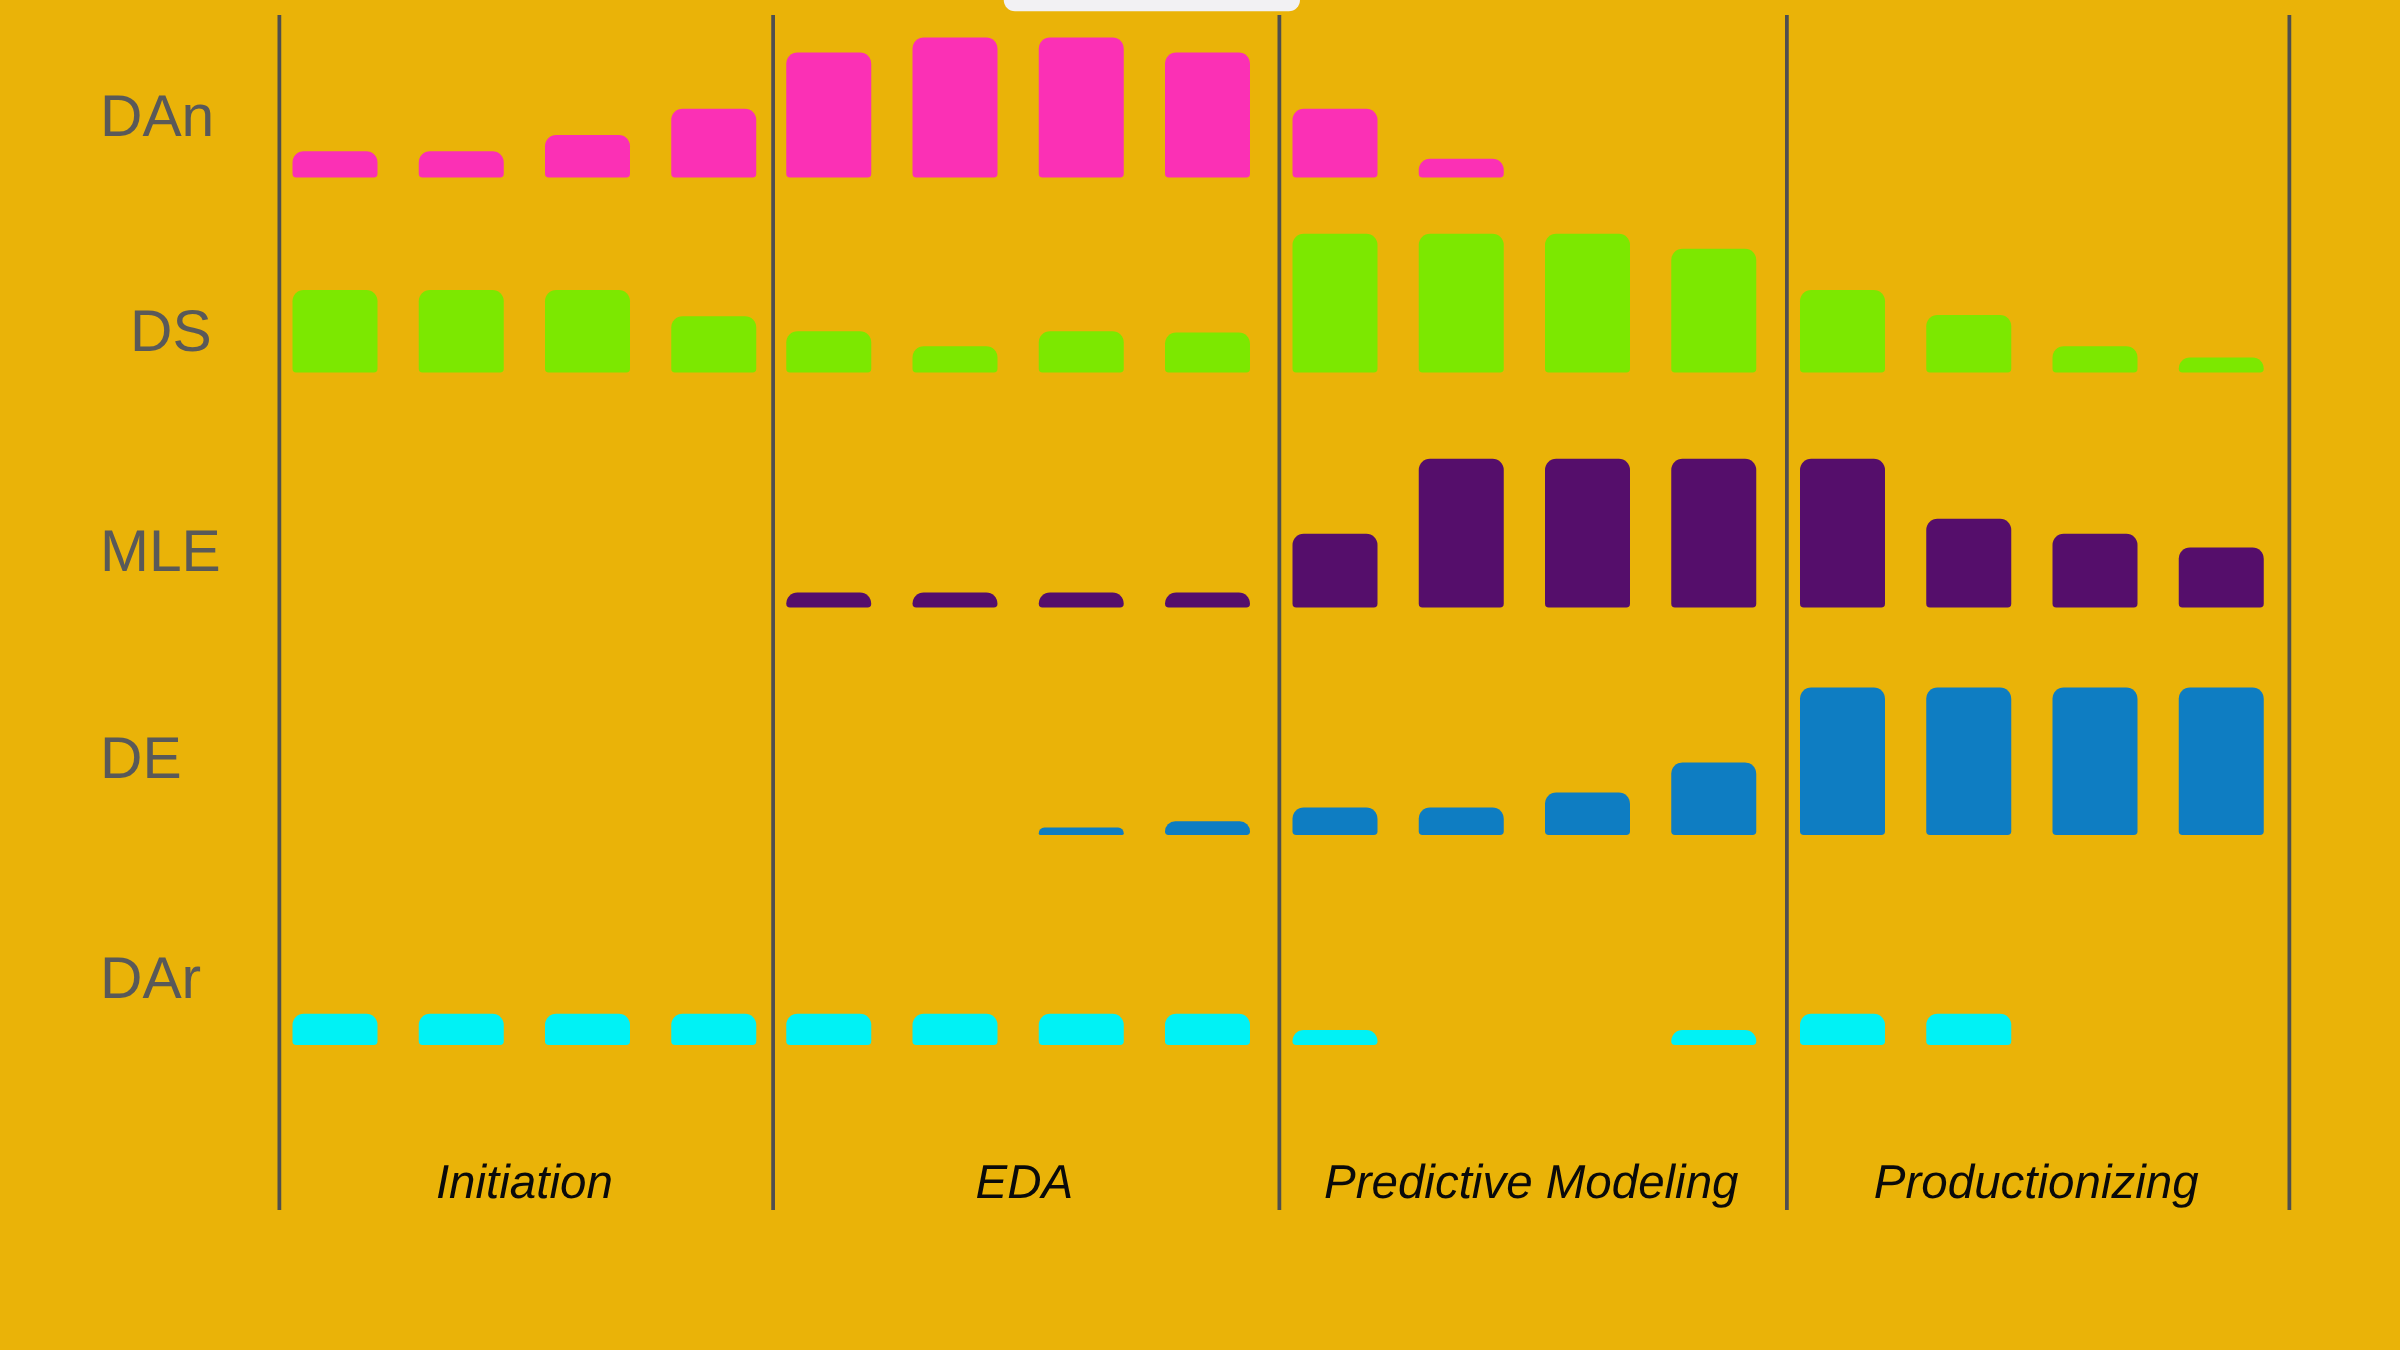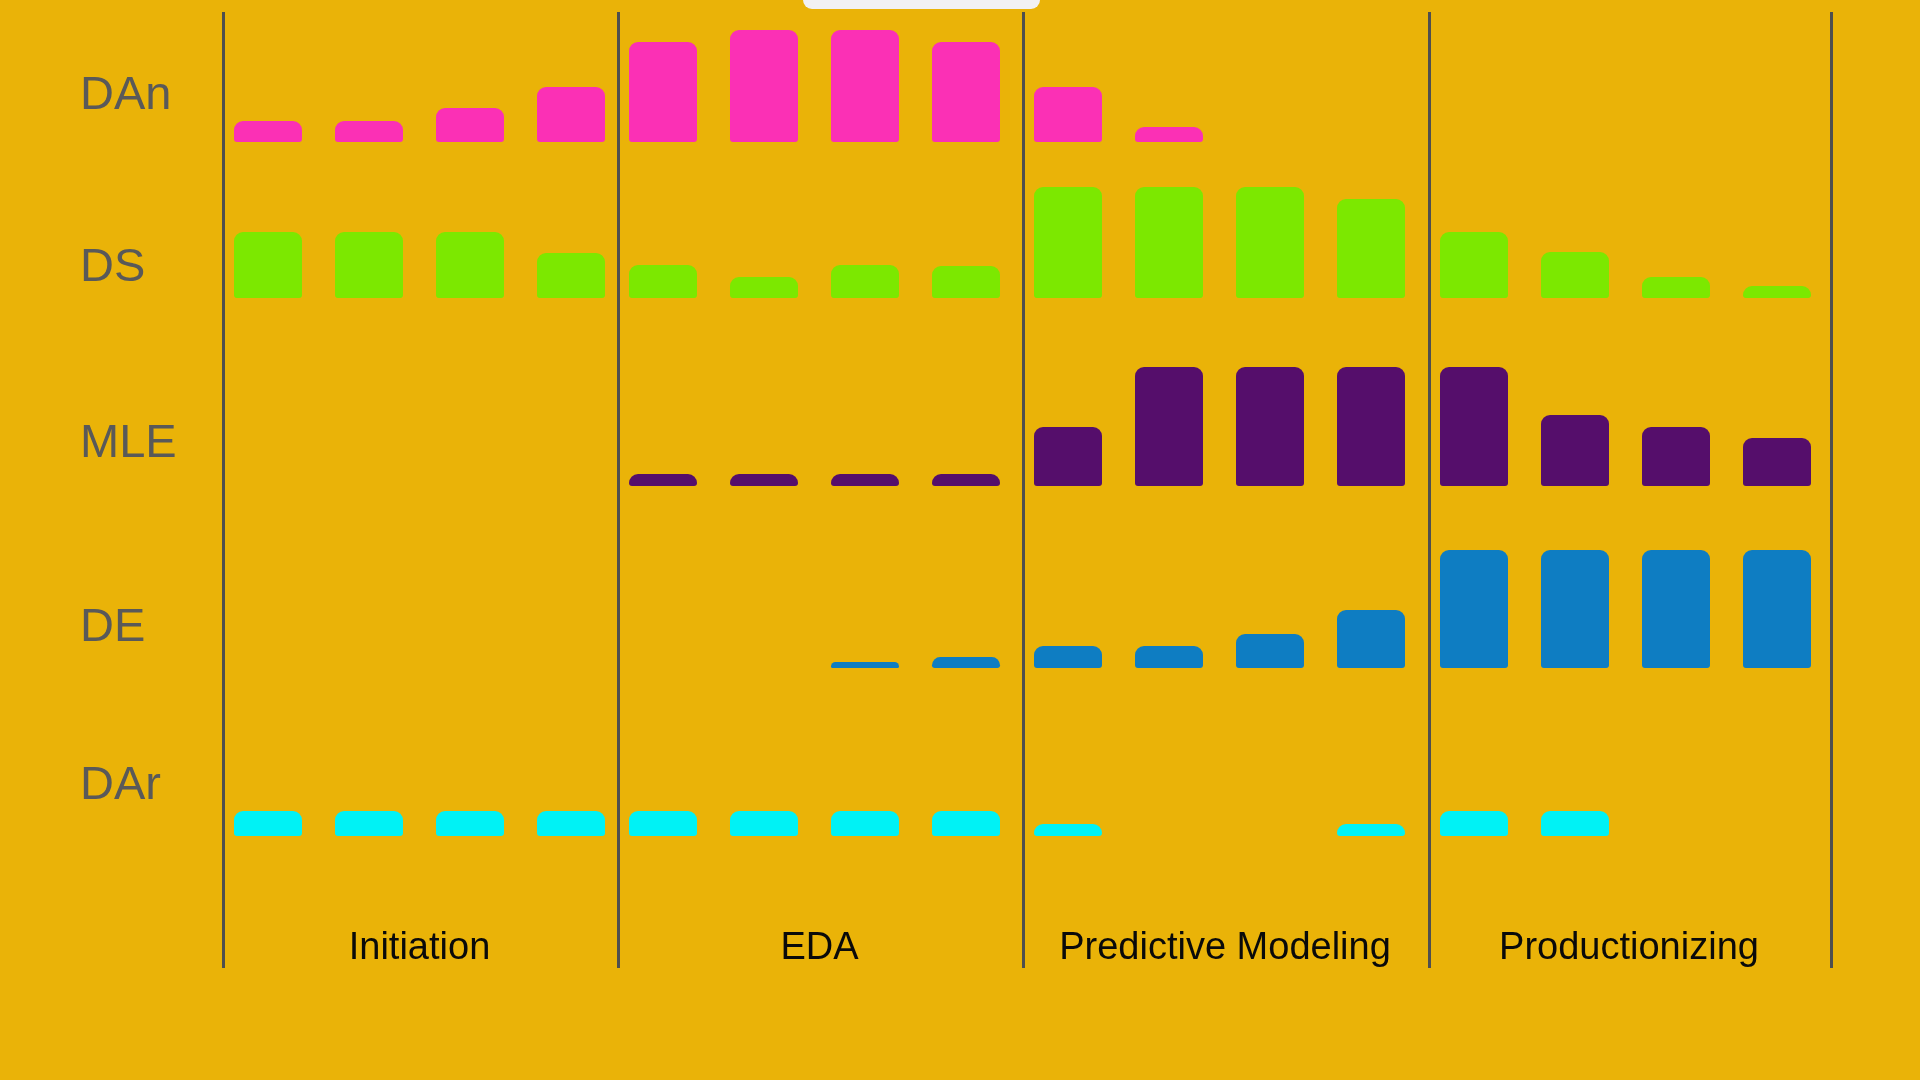--- a/index.html
+++ b/index.html
@@ -35,20 +35,21 @@
     position: absolute;
     border-radius: 9px 9px 3px 3px;
   }
   .phase-label {
     position: absolute;
     top: 925px;
     transform: translateX(-50%);
     font-size: 38px;
     color: #0a0a0a;
     white-space: nowrap;
+    font-style: italic;
   }
   .top-fragment {
     position: absolute;
     top: 0;
     left: 803px;
     width: 237px;
     height: 9px;
     background: #f2f1f3;
     border-radius: 0 0 9px 9px;
   }
@@ -57,23 +58,23 @@
 <body>
 
 <div id="stage">
   <div class="top-fragment"></div>
 <div class="separator" style="left: 222px; background: rgb(79, 79, 79);"></div>
     <div class="separator" style="left: 617px; background: rgb(79, 79, 79);"></div>
     <div class="separator" style="left: 1022px; background: rgb(79, 79, 79);"></div>
     <div class="separator" style="left: 1428px; background: rgb(79, 79, 79);"></div>
     <div class="separator" style="left: 1830px; background: rgb(79, 79, 79);"></div>
     <div class="row-label" style="top: 92px; color: rgb(89, 89, 89);">DAn</div>
-    <div class="row-label" style="top: 264px; color: rgb(89, 89, 89);">DS</div>
+    <div class="row-label" style="top: 264px; color: rgb(89, 89, 89); margin-left: 24px;">DS</div>
     <div class="row-label" style="top: 440px; color: rgb(89, 89, 89);">MLE</div>
-    <div class="row-label" style="top: 624px; color: rgb(89, 89, 89);">DE</div>
+    <div class="row-label" style="top: 606px; color: rgb(89, 89, 89);">DE</div>
     <div class="row-label" style="top: 782px; color: rgb(89, 89, 89);">DAr</div>
     <div class="phase-label" style="left: 419.5px; color: rgb(10, 10, 10);">Initiation</div>
     <div class="phase-label" style="left: 819.5px; color: rgb(10, 10, 10);">EDA</div>
     <div class="phase-label" style="left: 1629px; color: rgb(10, 10, 10);">Productionizing</div>
     <div class="phase-label" style="left: 1225px; color: rgb(10, 10, 10);">Predictive Modeling</div>
     <div class="bar" style="left: 234px; width: 68px; top: 121px; height: 21px; background: rgb(251, 48, 181);"></div>
     <div class="bar" style="left: 335px; width: 68px; top: 121px; height: 21px; background: rgb(251, 48, 181);"></div>
     <div class="bar" style="left: 436px; width: 68px; top: 108px; height: 34px; background: rgb(251, 48, 181);"></div>
     <div class="bar" style="left: 537px; width: 68px; top: 87px; height: 55px; background: rgb(251, 48, 181);"></div>
     <div class="bar" style="left: 629px; width: 68px; top: 42px; height: 100px; background: rgb(251, 48, 181);"></div>

